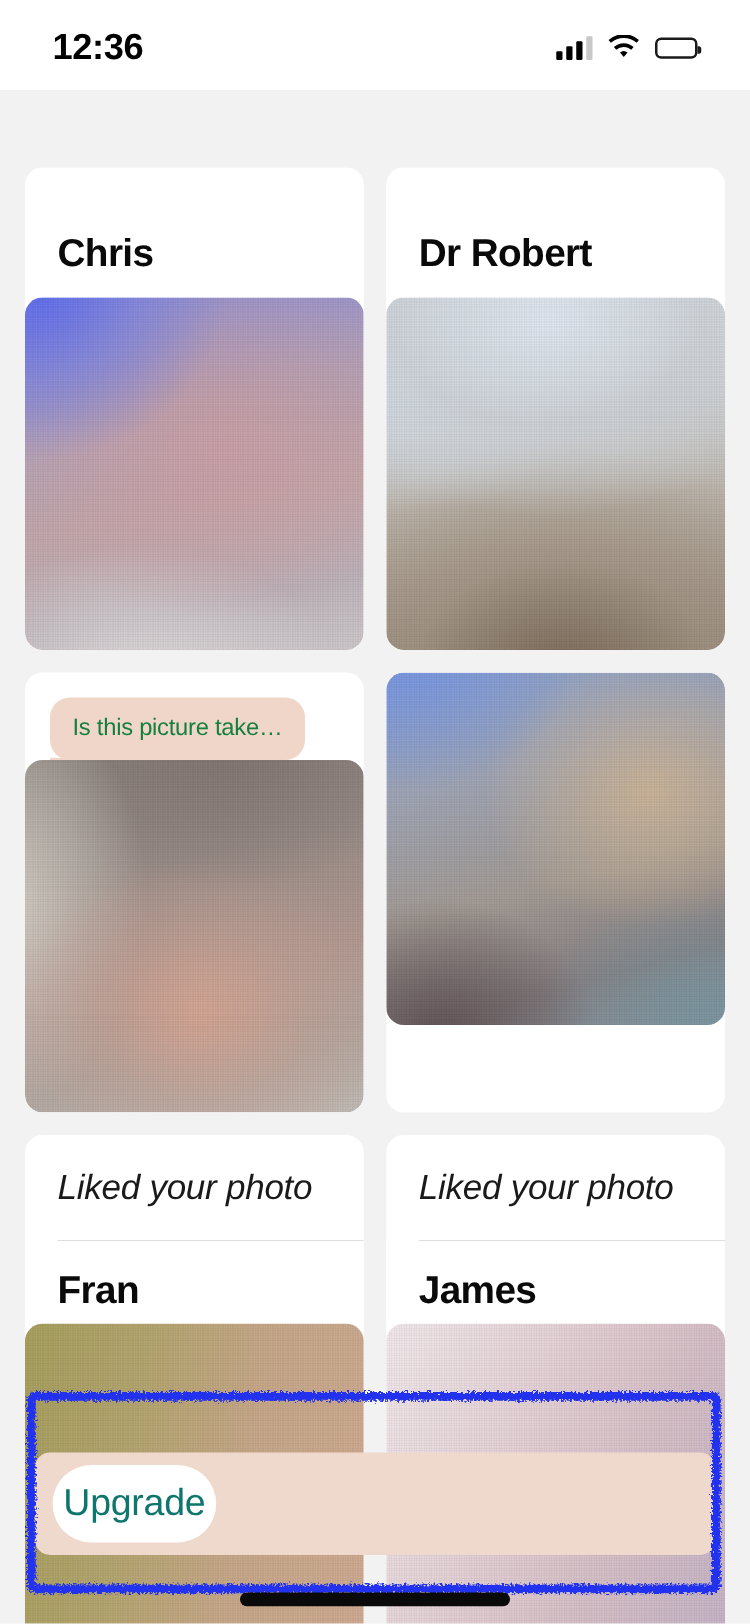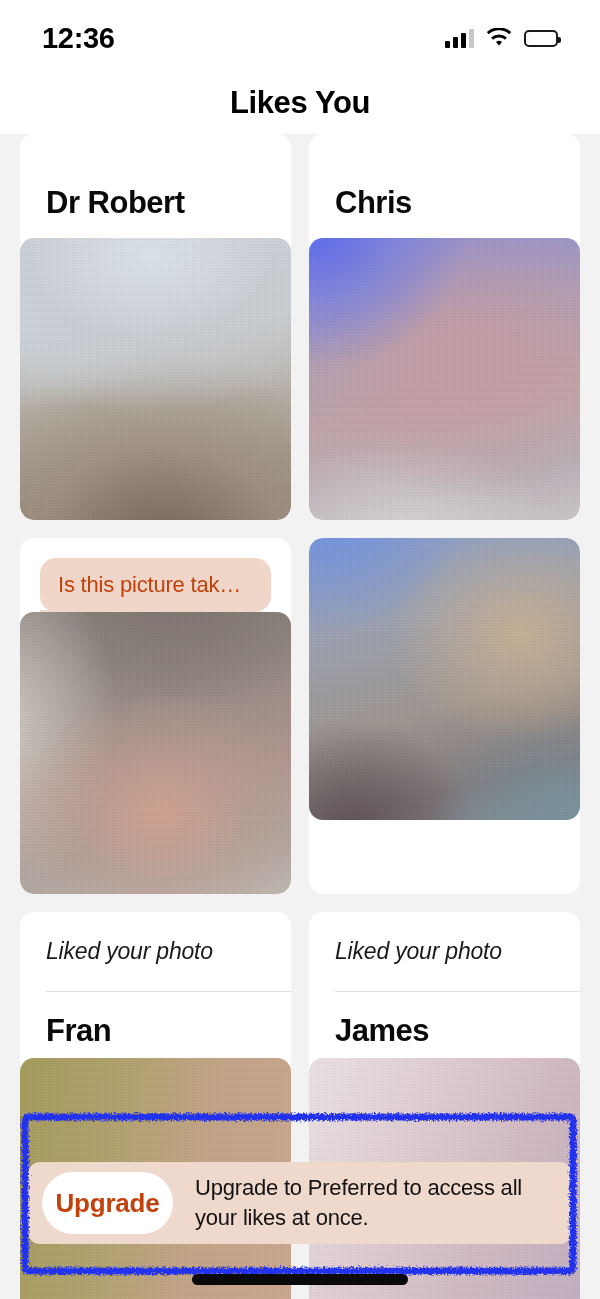--- a/index.html
+++ b/index.html
@@ -113,37 +113,37 @@
   .bubble-wrap { padding: 20px 20px 0 20px; }
   .bubble {
     background: #f0d6c9;
     border-radius: 16px;
     padding: 14px 18px 14px 18px;
     position: relative;
     display: inline-block;
     max-width: 100%;
   }
   .bubble-text {
-    font-size: 22px; color: #c2410c; letter-spacing: -0.2px;
+    font-size: 19px; color: #15803d; letter-spacing: -0.2px;
     white-space: nowrap; overflow: hidden; text-overflow: ellipsis;
     display: block;
   }
   .bubble::after {
     content: ""; position: absolute;
     left: 0px; bottom: -12px;
     width: 22px; height: 14px;
     background: #f0d6c9;
     clip-path: polygon(0 0, 100% 0, 0 100%);
   }
   .row2 .card-top { height: 88px; padding-bottom: 16px; }
 
   
   .liked-wrap { padding: 26px 26px 0 26px; }
   .liked-text {
-    font-size: 23px; font-style: italic; color: #1a1a1a;
+    font-size: 28px; font-style: italic; color: #1a1a1a;
     letter-spacing: -0.2px;
   }
   .liked-divider {
     height: 1px; background: #dfdfdf;
     margin: 26px 0 0 26px;
   }
   .row3 .card-top { height: 66px; padding-bottom: 10px; }
 
   
   .upgrade-banner {
@@ -160,22 +160,22 @@
     flex: 0 0 auto;
     background: #ffffff;
     border: none;
     border-radius: 34px;
     width: 131px; height: 62px;
     display: flex; align-items: center; justify-content: center;
     cursor: pointer;
     font-family: "Liberation Sans", sans-serif;
   }
   .upgrade-btn-label {
-    font-size: 26px; font-weight: 700;
-    color: #c2410c; letter-spacing: -0.2px;
+    font-size: 30px; font-weight: 400;
+    color: #0f766e; letter-spacing: -0.2px;
   }
   .upgrade-copy {
     margin-left: 22px;
     font-size: 22px; color: #121212;
     line-height: 1.35; letter-spacing: -0.2px;
     max-width: 352px;
   }
 
   
   .annot {
@@ -217,49 +217,46 @@
           <path d="M13 9.6c2.3 0 4.4.85 6.0 2.25l1.9-2.3A12.2 12.2 0 0 0 13 6.5a12.2 12.2 0 0 0-7.9 3.05l1.9 2.3A9.2 9.2 0 0 1 13 9.6z" fill="#000"></path>
           <path d="M13 2.3c3.95 0 7.55 1.45 10.3 3.85l1.85-2.25A18.9 18.9 0 0 0 13 -0.7 18.9 18.9 0 0 0 0.85 3.9L2.7 6.15A15.7 15.7 0 0 1 13 2.3z" fill="#000"></path>
         </svg>
       </span>
       <span class="battery">
         <span class="battery-fill" style="width:32%"></span>
       </span>
     </div>
   </div>
 
-  <div class="header">
-    <div class="header-title">Likes You</div>
-  </div>
 
   <div class="scroll">
     <div class="grid">
+
+      <div class="card row1">
+        <div class="card-top">
+          <div class="card-name">Chris</div>
+        </div>
+        <div class="card-photo" style="background:
+               radial-gradient(80% 70% at 2% -4%, rgba(95,110,240,1) 0%, rgba(130,135,225,0.75) 40%, rgba(0,0,0,0) 72%),
+               radial-gradient(95% 70% at 58% 42%, rgba(205,160,165,0.85) 0%, rgba(0,0,0,0) 72%),
+               radial-gradient(85% 60% at 34% 112%, rgba(225,222,222,0.95) 0%, rgba(0,0,0,0) 70%),
+               linear-gradient(168deg, #8e8fdc 0%, #b2a3bb 32%, #c3a9ad 58%, #bdb4bb 82%, #cfc9cc 100%);">
+          <span class="grain"></span>
+        </div>
+      </div>
 
       <div class="card row1">
         <div class="card-top">
           <div class="card-name">Dr Robert</div>
         </div>
         <div class="card-photo" style="background:
                radial-gradient(120% 80% at 48% 6%, rgba(223,231,240,1) 0%, rgba(206,210,215,0.85) 38%, rgba(0,0,0,0) 70%),
                radial-gradient(90% 70% at 8% 18%, rgba(214,226,238,0.95) 0%, rgba(0,0,0,0) 62%),
                radial-gradient(110% 85% at 52% 108%, rgba(120,104,88,0.95) 0%, rgba(160,145,128,0.7) 40%, rgba(0,0,0,0) 78%),
                linear-gradient(176deg, #dde5ee 0%, #cfd2d4 30%, #b9b1a7 62%, #998d7e 100%);">
-          <span class="grain"></span>
-        </div>
-      </div>
-
-      <div class="card row1">
-        <div class="card-top">
-          <div class="card-name">Chris</div>
-        </div>
-        <div class="card-photo" style="background:
-               radial-gradient(80% 70% at 2% -4%, rgba(95,110,240,1) 0%, rgba(130,135,225,0.75) 40%, rgba(0,0,0,0) 72%),
-               radial-gradient(95% 70% at 58% 42%, rgba(205,160,165,0.85) 0%, rgba(0,0,0,0) 72%),
-               radial-gradient(85% 60% at 34% 112%, rgba(225,222,222,0.95) 0%, rgba(0,0,0,0) 70%),
-               linear-gradient(168deg, #8e8fdc 0%, #b2a3bb 32%, #c3a9ad 58%, #bdb4bb 82%, #cfc9cc 100%);">
           <span class="grain"></span>
         </div>
       </div>
 
       <div class="card row2">
         <div class="bubble-wrap">
           <div class="bubble">
             <span class="bubble-text">Is this picture take…</span>
           </div>
         </div>
@@ -311,21 +308,20 @@
         </div>
       </div>
 
     </div>
   </div>
 
   <div class="upgrade-banner">
     <button class="upgrade-btn">
       <span class="upgrade-btn-label">Upgrade</span>
     </button>
-    <div class="upgrade-copy">Upgrade to Preferred to access all your likes at once.</div>
   </div>
 
   <div class="annot">
     <svg width="558" height="164" viewBox="0 0 558 164">
       <defs>
         <filter id="rough">
           <feTurbulence type="fractalNoise" baseFrequency="0.55" numOctaves="4" seed="7" result="n"></feTurbulence>
           <feDisplacementMap in="SourceGraphic" in2="n" scale="7" xChannelSelector="R" yChannelSelector="G"></feDisplacementMap>
         </filter>
       </defs>

